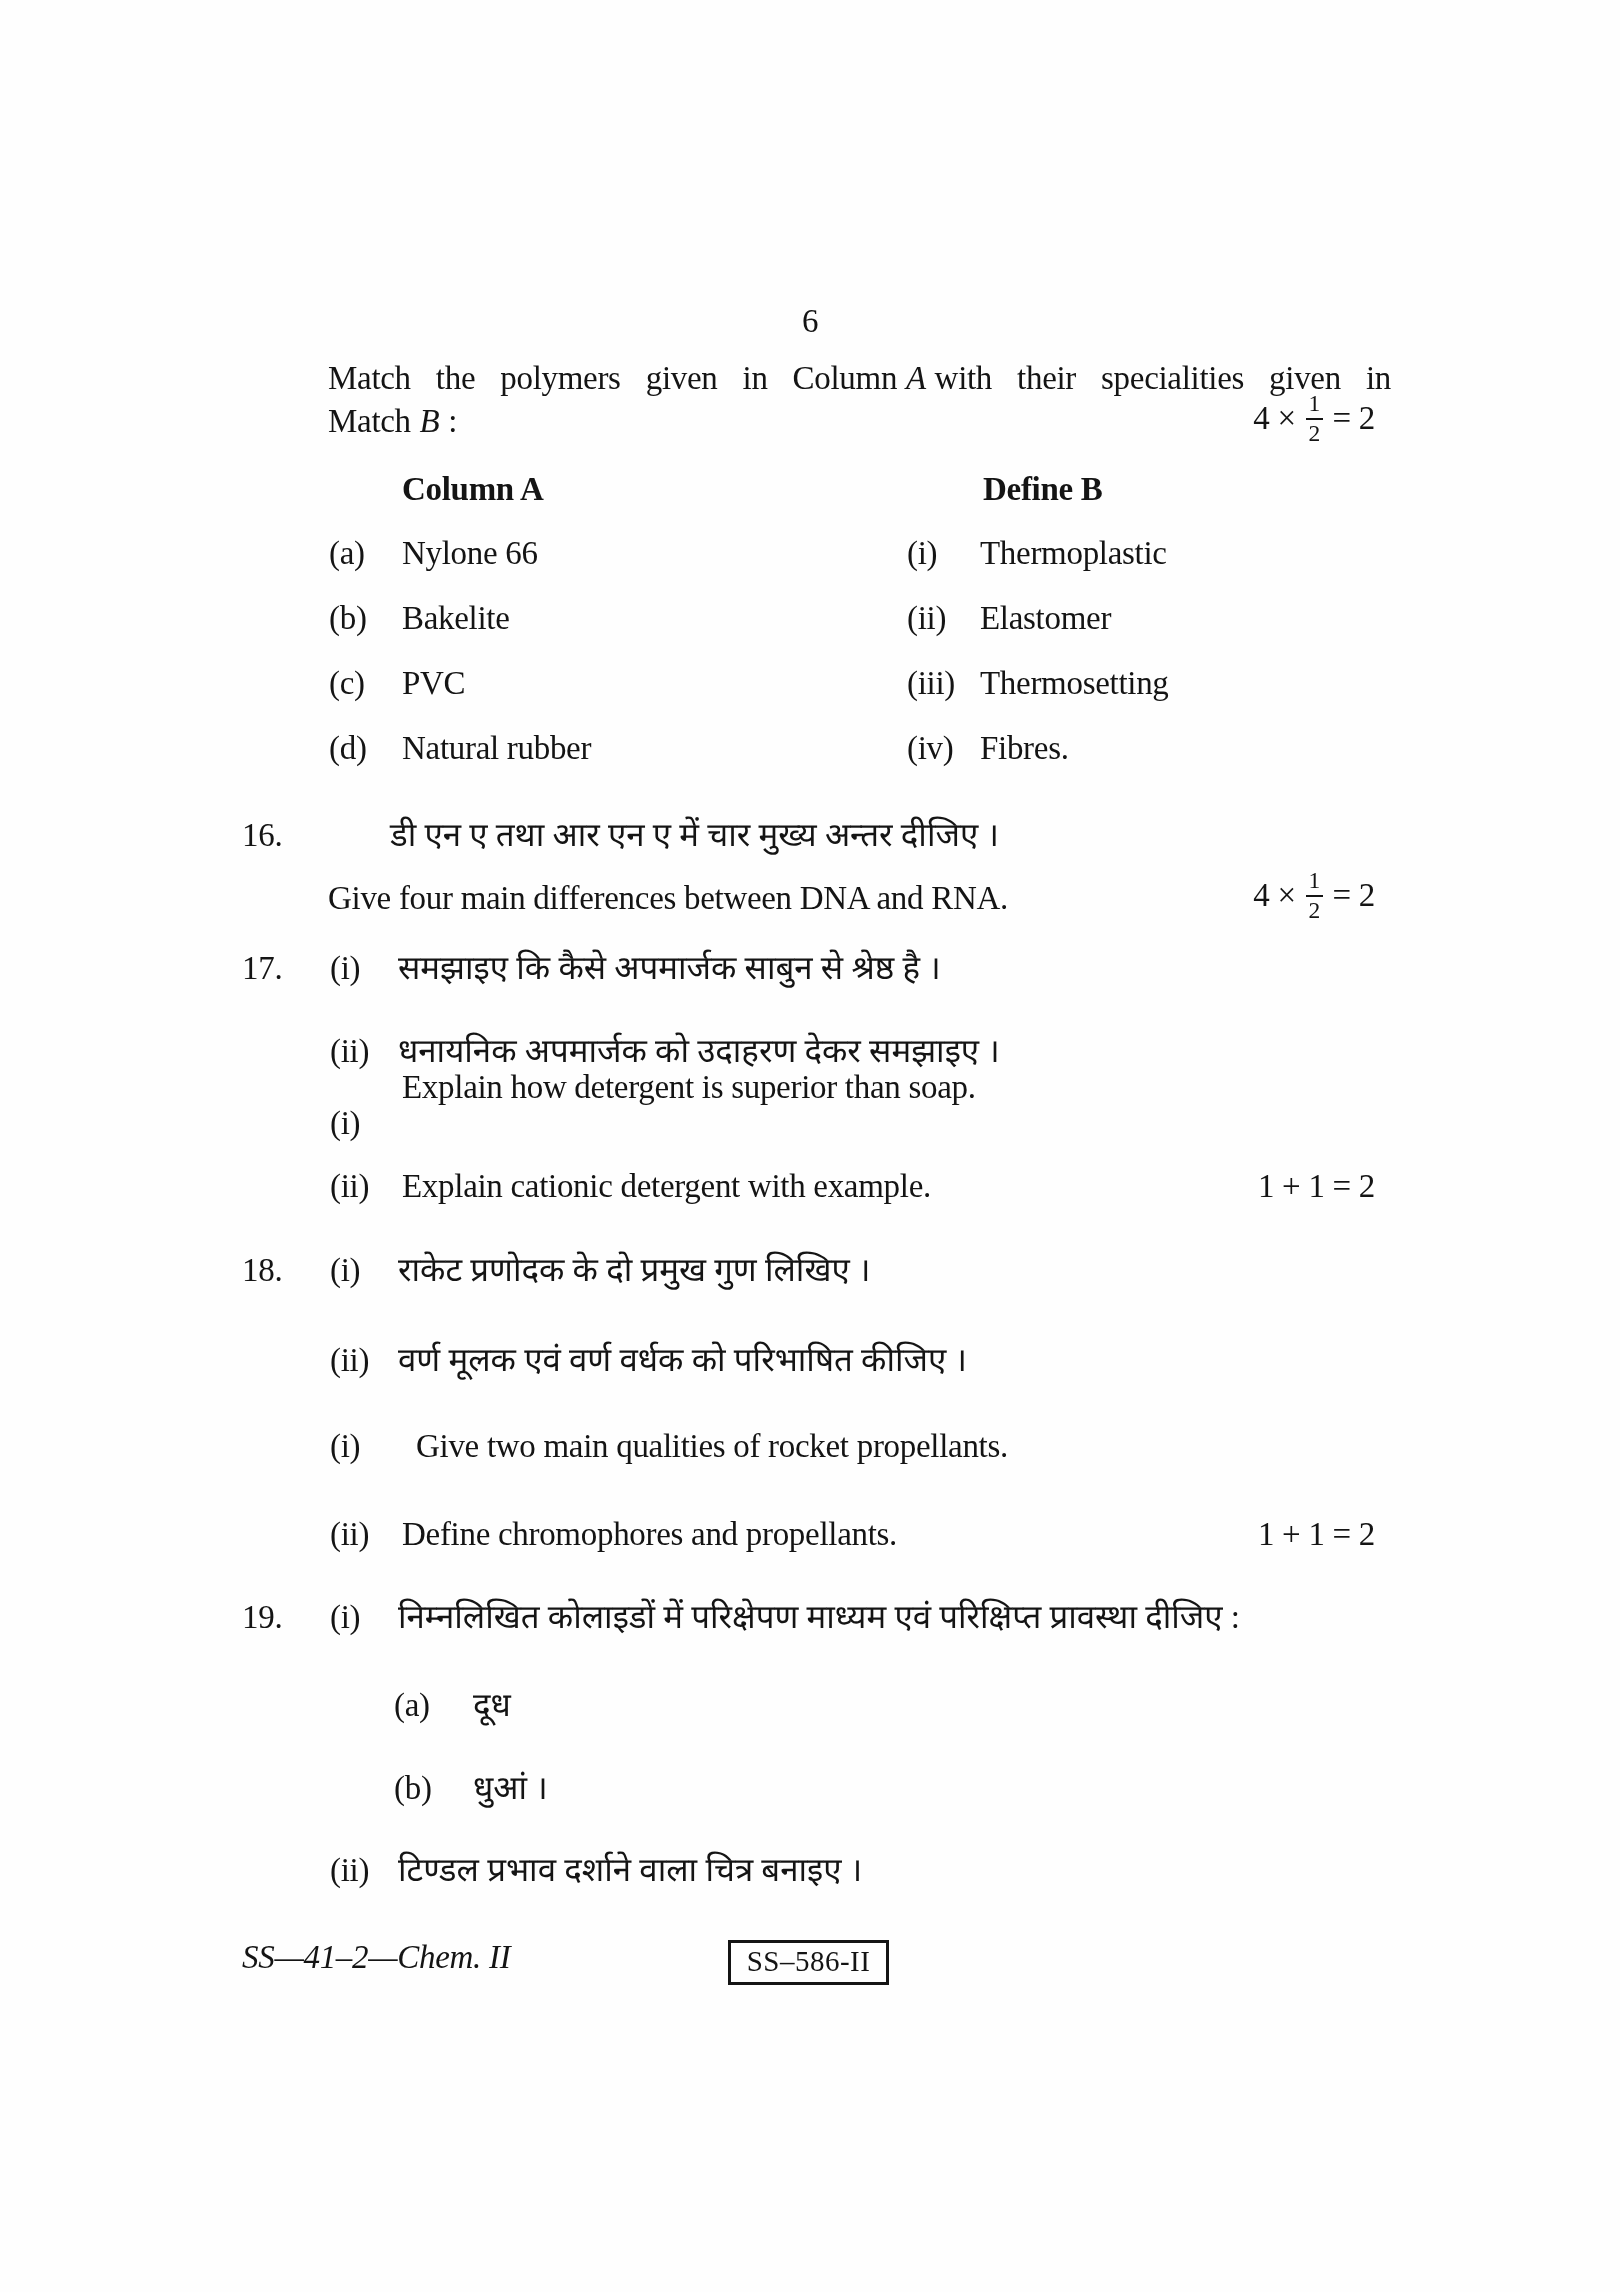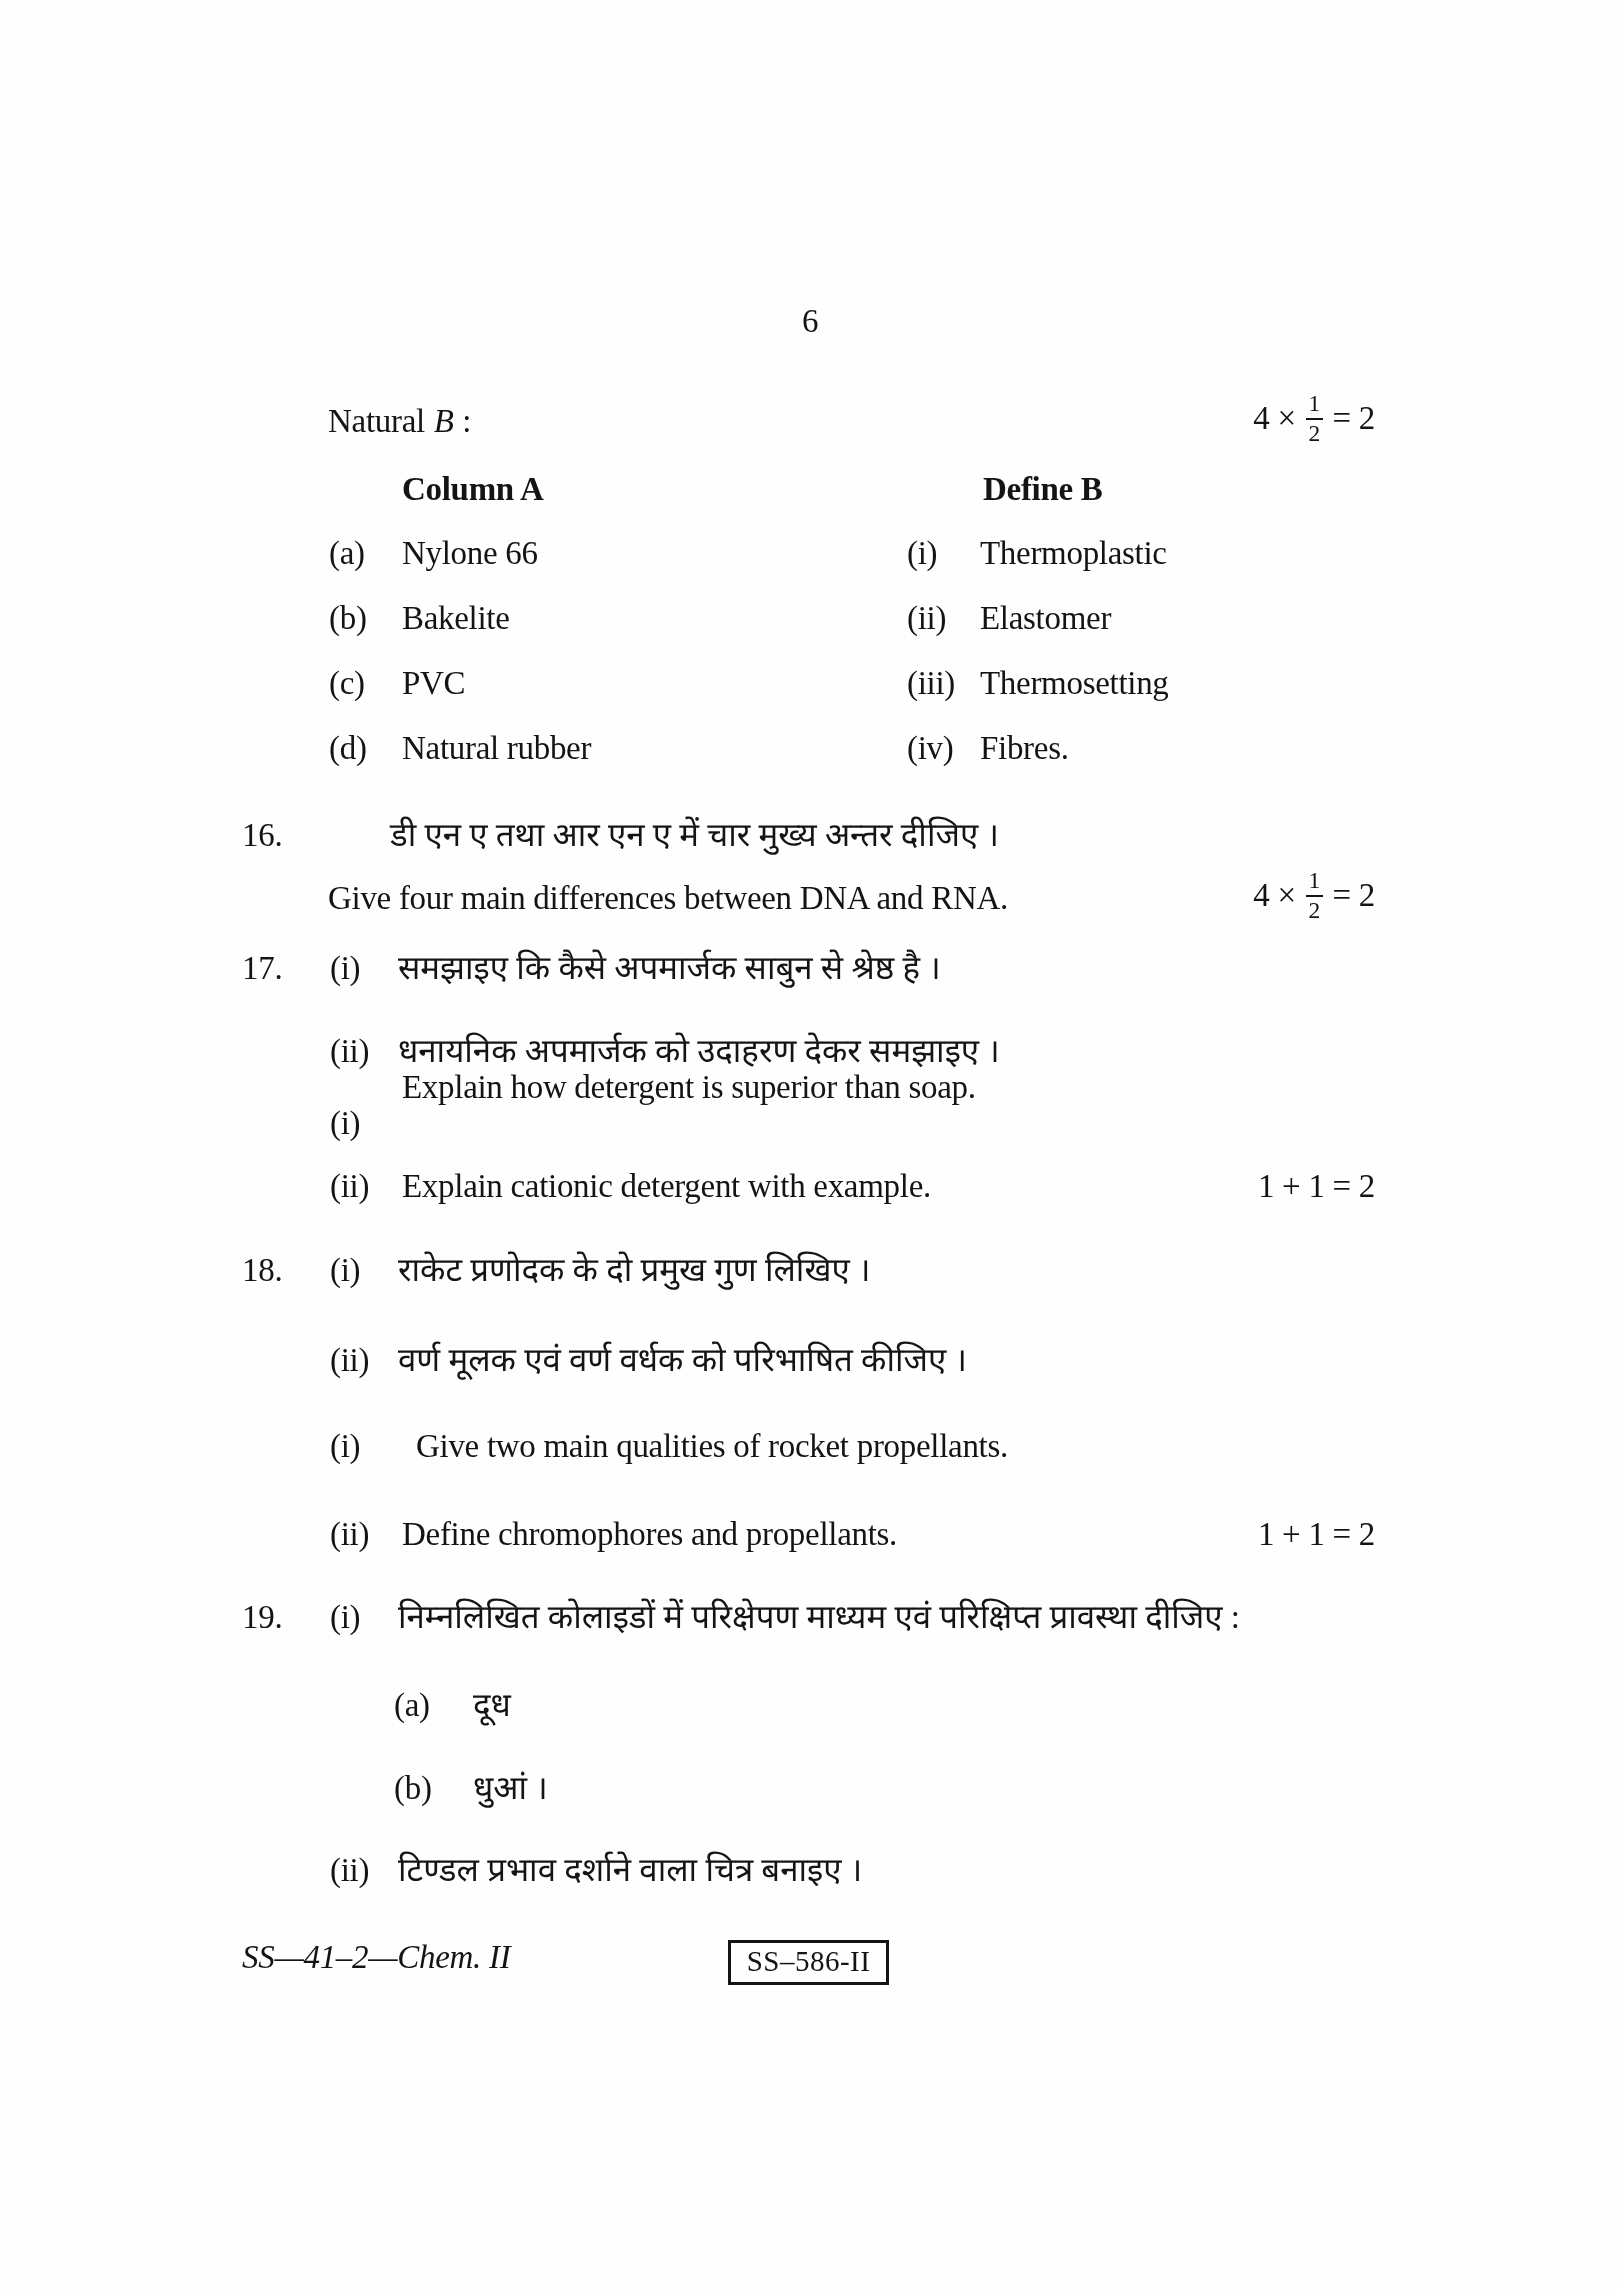--- a/index.html
+++ b/index.html
@@ -38,21 +38,22 @@
     letter-spacing:0.5px;
   }
 </style>
 </head>
 <body>
 
 <div class="page">
 
   <div class="abs center" style="top:302px">6</div>
 
-  <div class="abs" style="top:402px; left:328px"><span>Natural</span><span class="var">B</span><span>:</span></div>
+  <div class="abs justify" style="top:359px; left:328px"><span>Match the polymers given in Column</span><span class="var">A</span><span>with their specialities given in</span></div>
+  <div class="abs" style="top:402px; left:328px"><span>Match</span><span class="var">B</span><span>:</span></div>
 
   <div class="abs marks fracmarks" style="top:392px">
     <span>4 ×</span>
     <span class="frac">
         <span class="fnum">1</span>
         <span class="fden">2</span>
       </span>
     <span>= 2</span>
   </div>
 

